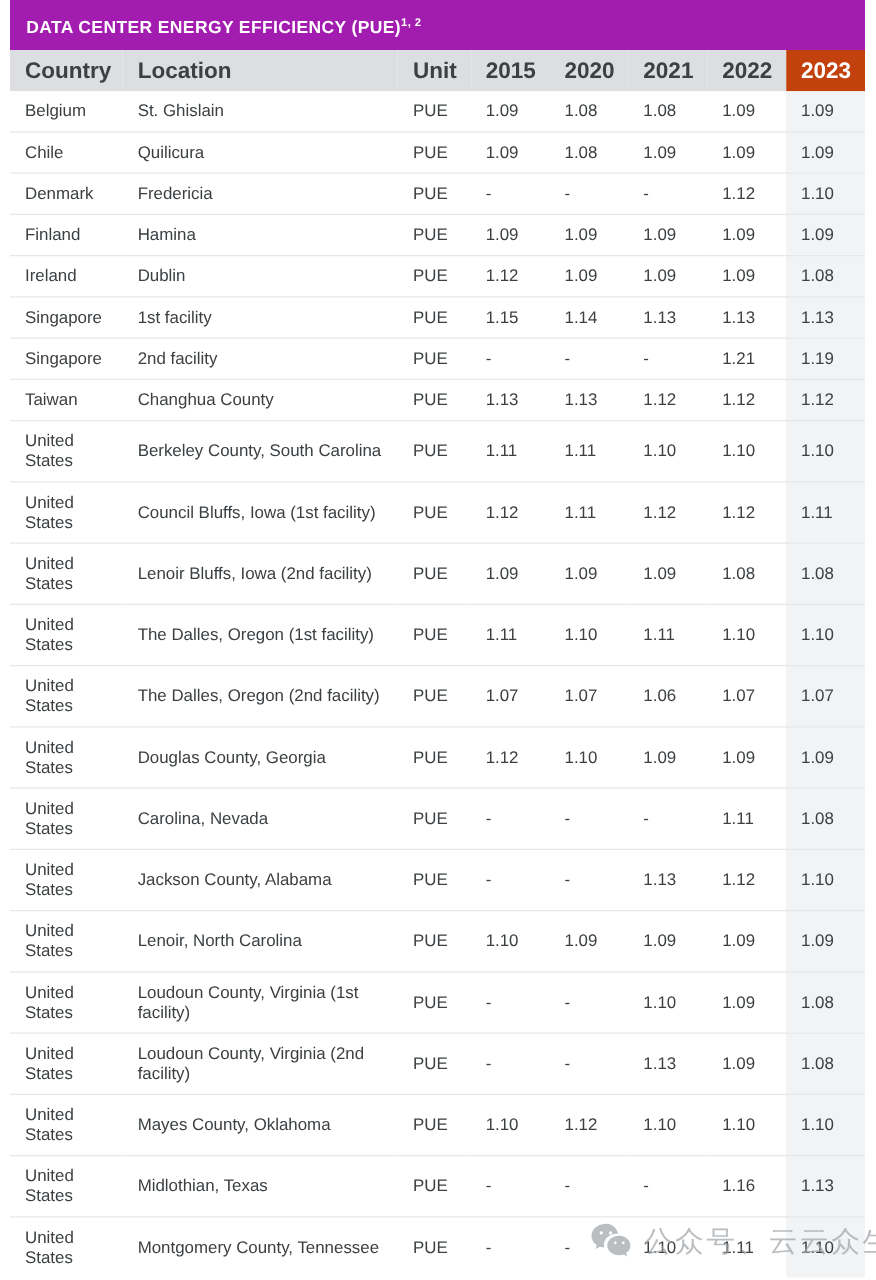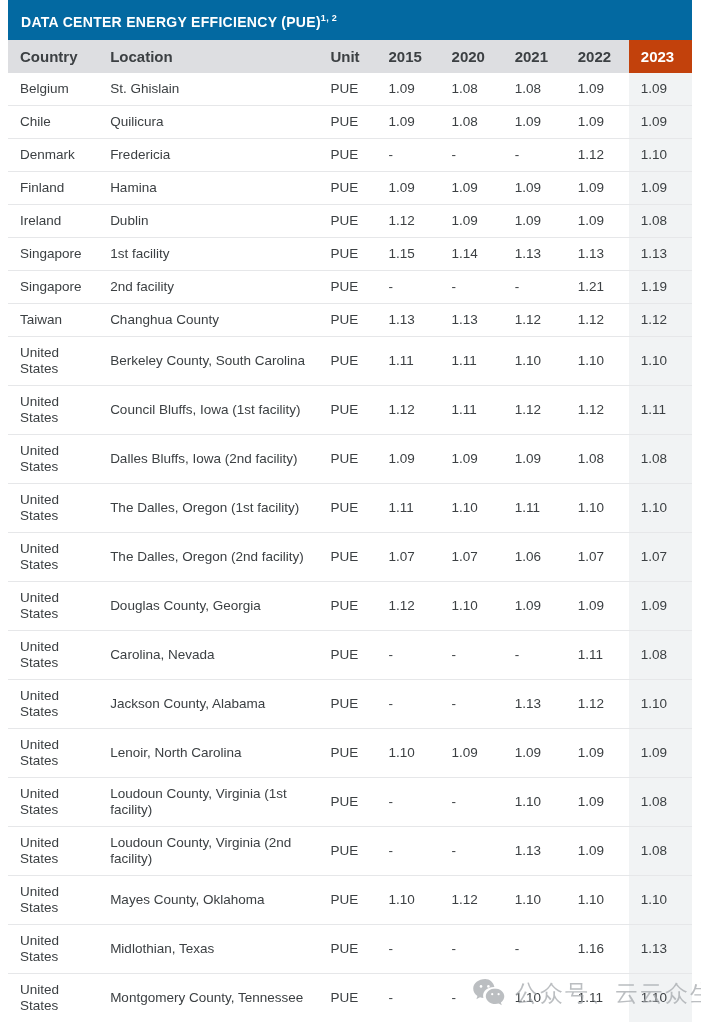--- a/index.html
+++ b/index.html
@@ -7,21 +7,21 @@
   body {
     width: 701px; height: 1024px;
     background: #ffffff;
     font-family: "Liberation Sans", sans-serif;
     color: #3c4043;
     position: relative;
     overflow: hidden;
   }
   .title-bar {
     margin: 0 9px 0 8px;
-    background: #0369a1;
+    background: #a21caf;
     color: #ffffff;
     font-weight: bold;
     font-size: 14px;
     letter-spacing: 0.3px;
     padding: 10px 0 10px 13px;
     line-height: 16px;
   }
   .title-bar sup { font-size: 9px; font-weight: bold; }
   table {
     border-collapse: collapse;
@@ -33,21 +33,21 @@
   }
   col.c-country { width: 90px; }
   col.c-location { width: 220px; }
   col.c-unit { width: 58px; }
   col.c-year { width: 63px; }
   thead th {
     background: #dddee1;
     color: #3c4043;
     font-weight: bold;
     text-align: left;
-    font-size: 15px;
+    font-size: 18px;
     padding: 9px 4px 9px 12px;
     line-height: 15px;
   }
   thead th.y2023h {
     background: #c2410c;
     color: #ffffff;
   }
   tbody td {
     padding: 8px 4px 8px 12px;
     border-top: 1px solid #e6e7e9;
@@ -201,21 +201,21 @@
         <td>Council Bluffs, Iowa (1st facility)</td>
         <td>PUE</td>
         <td>1.12</td>
         <td>1.11</td>
         <td>1.12</td>
         <td>1.12</td>
         <td class="y2023">1.11</td>
       </tr>
       <tr>
         <td>United States</td>
-        <td>Dalles Bluffs, Iowa (2nd facility)</td>
+        <td>Lenoir Bluffs, Iowa (2nd facility)</td>
         <td>PUE</td>
         <td>1.09</td>
         <td>1.09</td>
         <td>1.09</td>
         <td>1.08</td>
         <td class="y2023">1.08</td>
       </tr>
       <tr>
         <td>United States</td>
         <td>The Dalles, Oregon (1st facility)</td>

